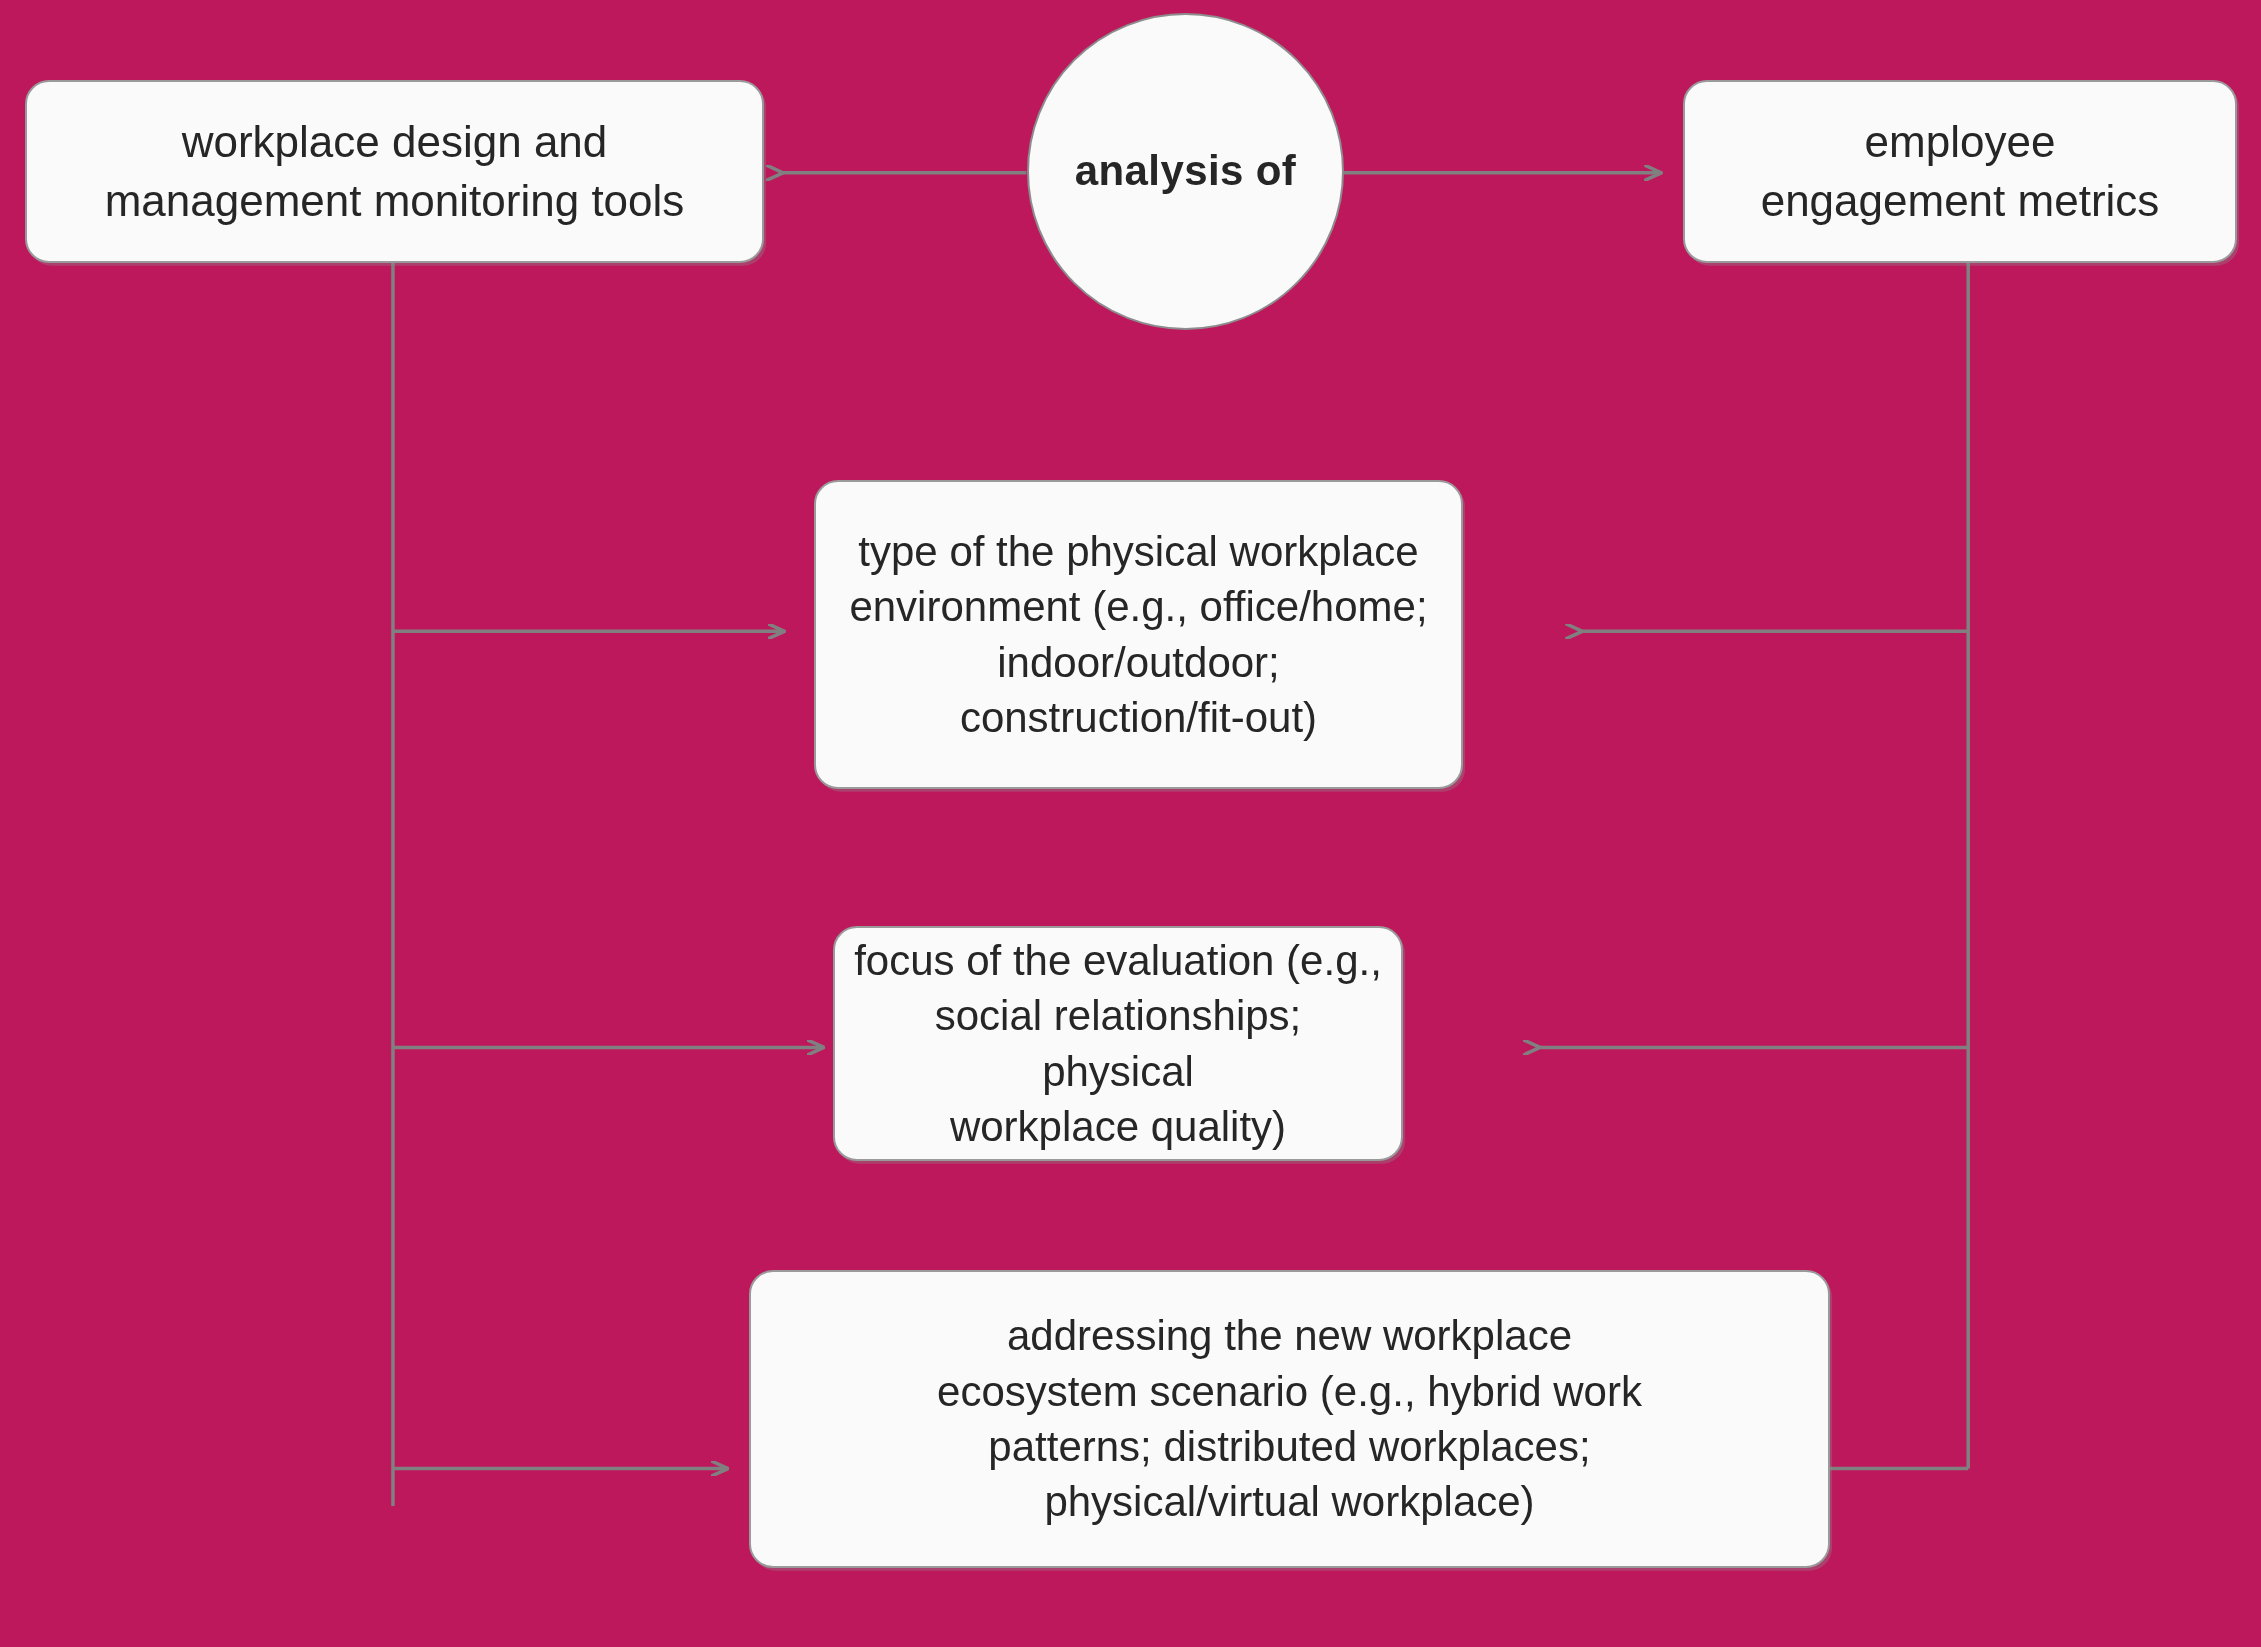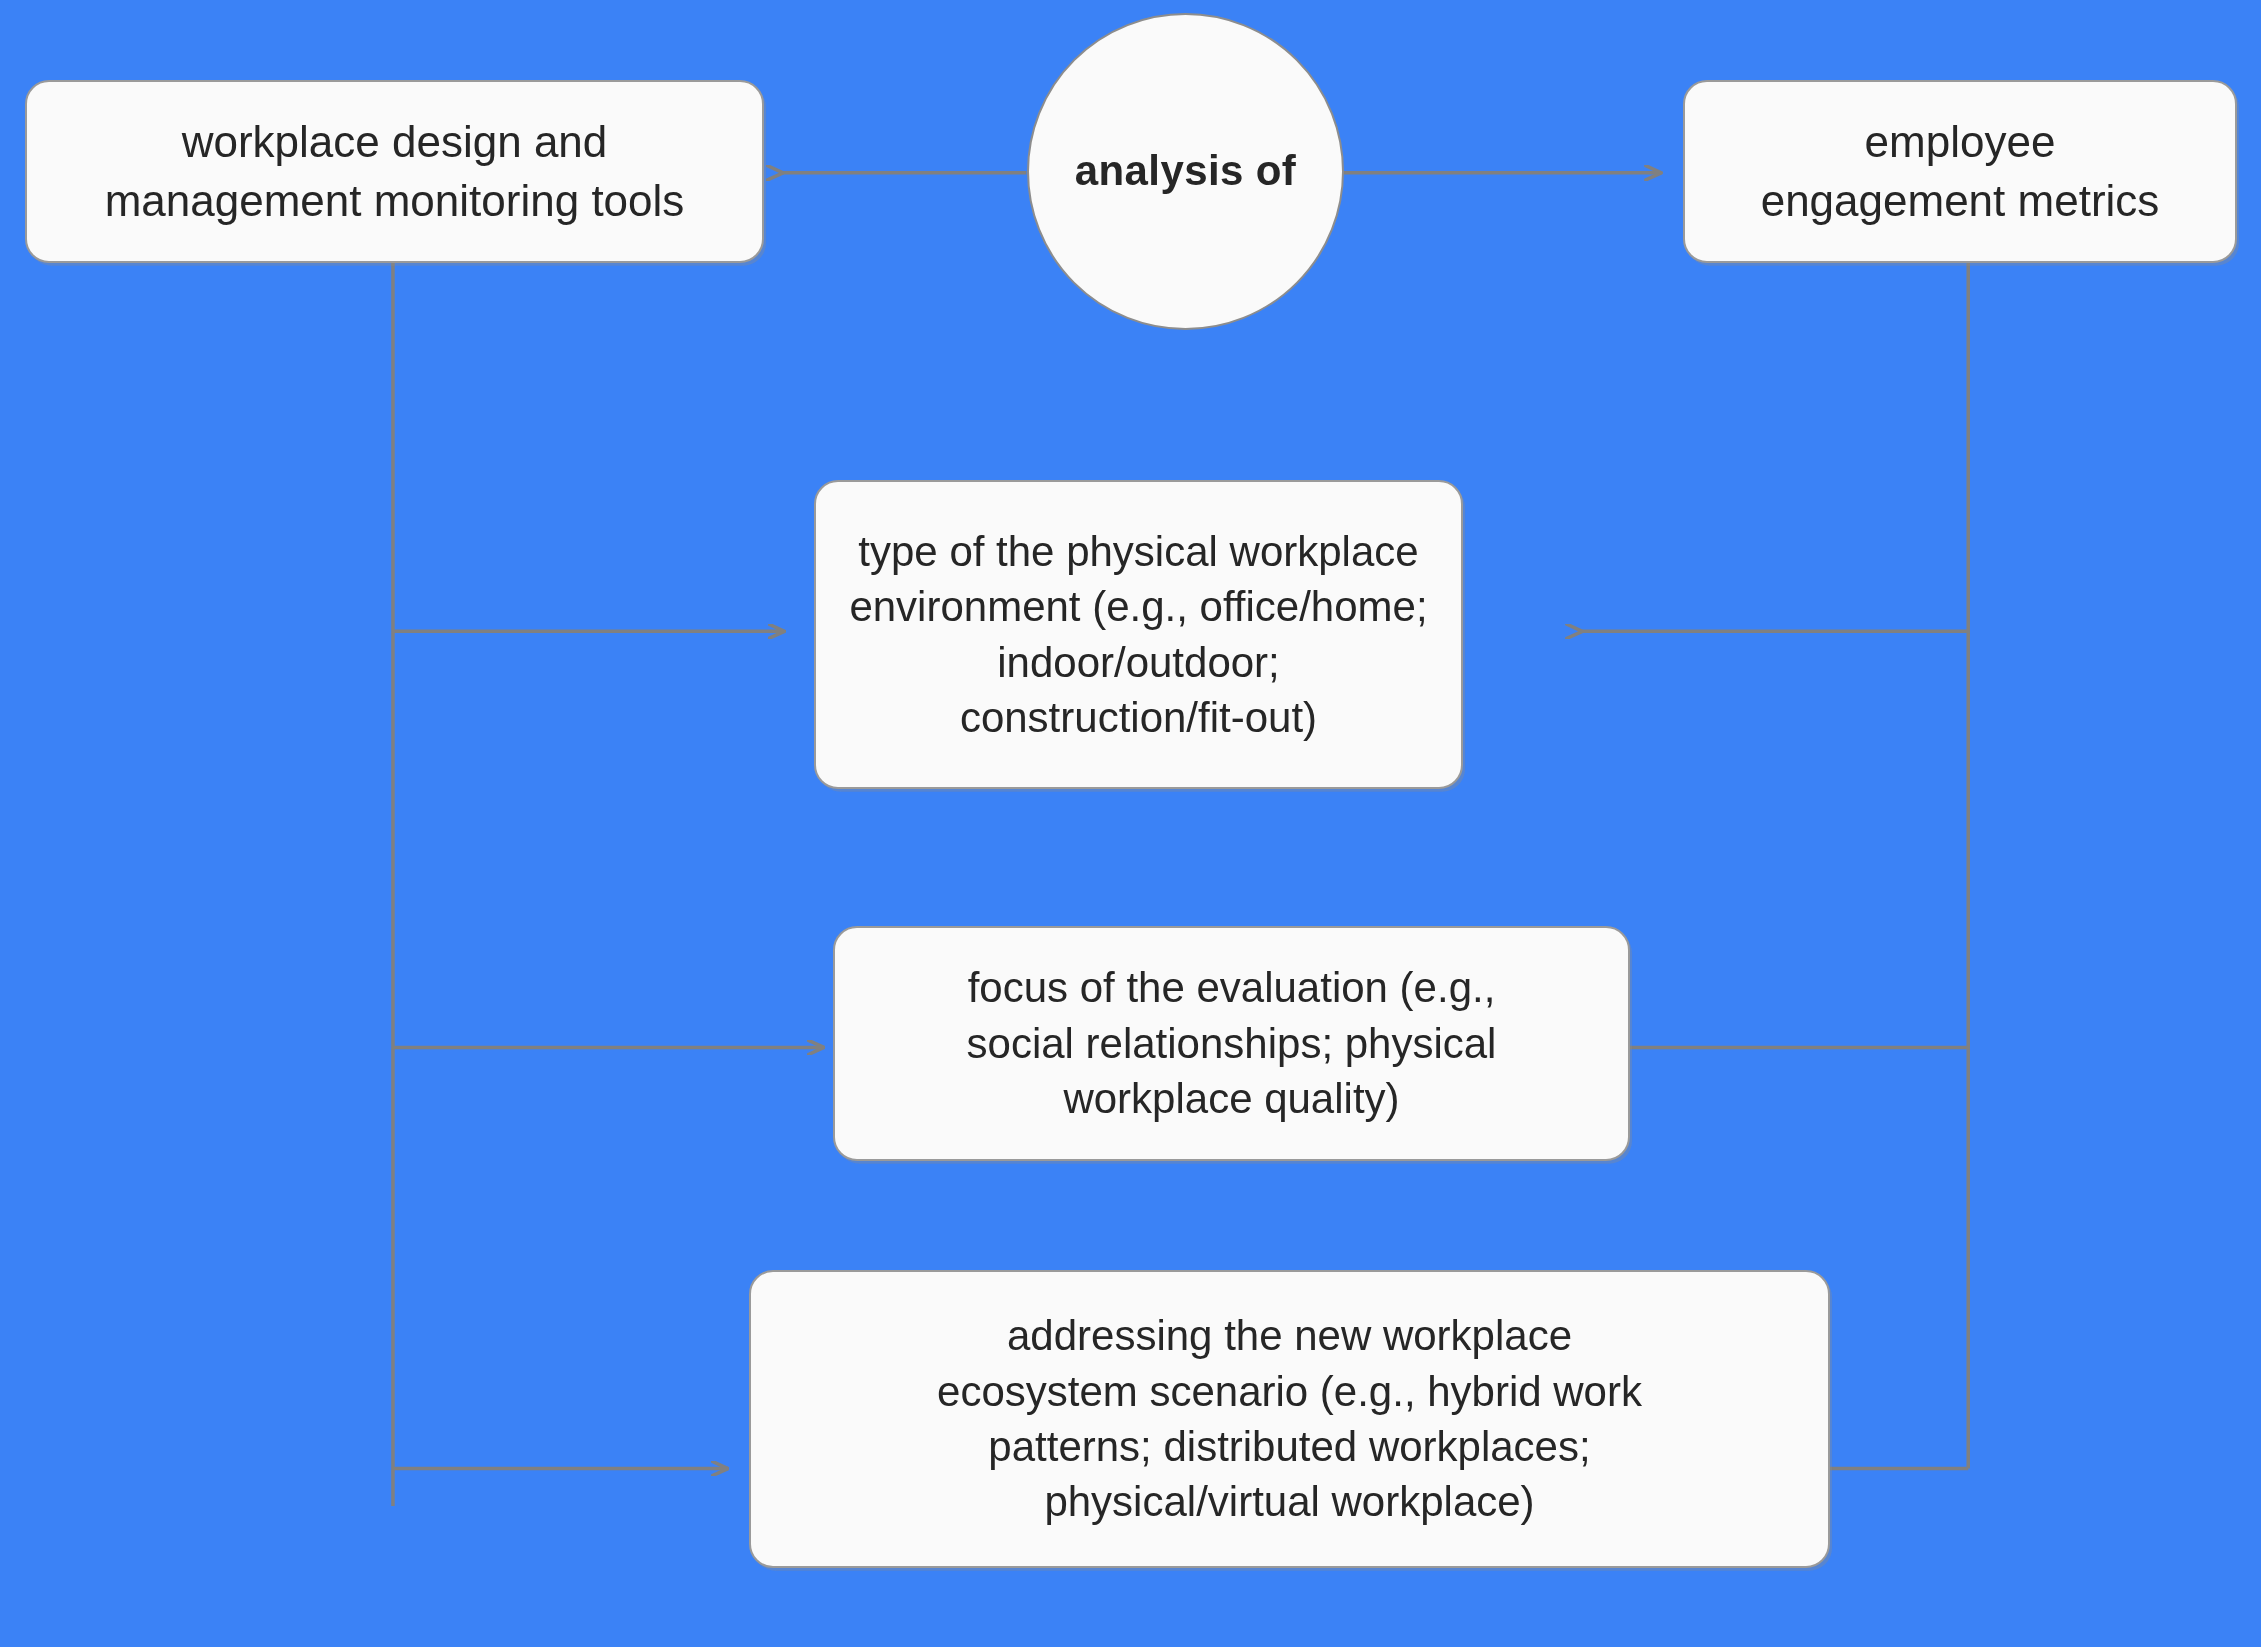--- a/index.html
+++ b/index.html
@@ -7,21 +7,21 @@
     padding: 0;
     background: #ffffff;
   }
   body {
     font-family: "Liberation Sans", sans-serif;
   }
   #diagram-root {
     position: relative;
     width: 2261px;
     height: 1647px;
-    background: #3b82f6;
+    background: #be185d;
     overflow: hidden;
   }
   #edge-layer {
     position: absolute;
     left: 0;
     top: 0;
     width: 2261px;
     height: 1647px;
   }
   .node {
@@ -122,21 +122,21 @@
     <span class="node-label lbl-center">analysis of</span>
   </div>
 
   <div class="node rounded" id="node-box1" style="left:794px; top:480px; width:649px; height:309px;margin-left:20px;">
     <span class="node-label lbl-box1">type of the physical workplace
 environment  (e.g., office/home;
 indoor/outdoor;
 construction/fit-out)</span>
   </div>
 
-  <div class="node rounded" id="node-box2" style="left:833px; top:926px; width:797px; height:235px;">
+  <div class="node rounded" id="node-box2" style="left:833px; top:926px; width:570px; height:235px;">
     <span class="node-label lbl-box2">focus of the evaluation (e.g.,
 social relationships; physical
 workplace quality)</span>
   </div>
 
   <div class="node rounded" id="node-box3" style="left:737px; top:1270px; width:1081px; height:298px;margin-left:12px;">
     <span class="node-label lbl-box3">addressing the new workplace
 ecosystem scenario (e.g., hybrid work
 patterns; distributed workplaces;
 physical/virtual workplace)</span>

